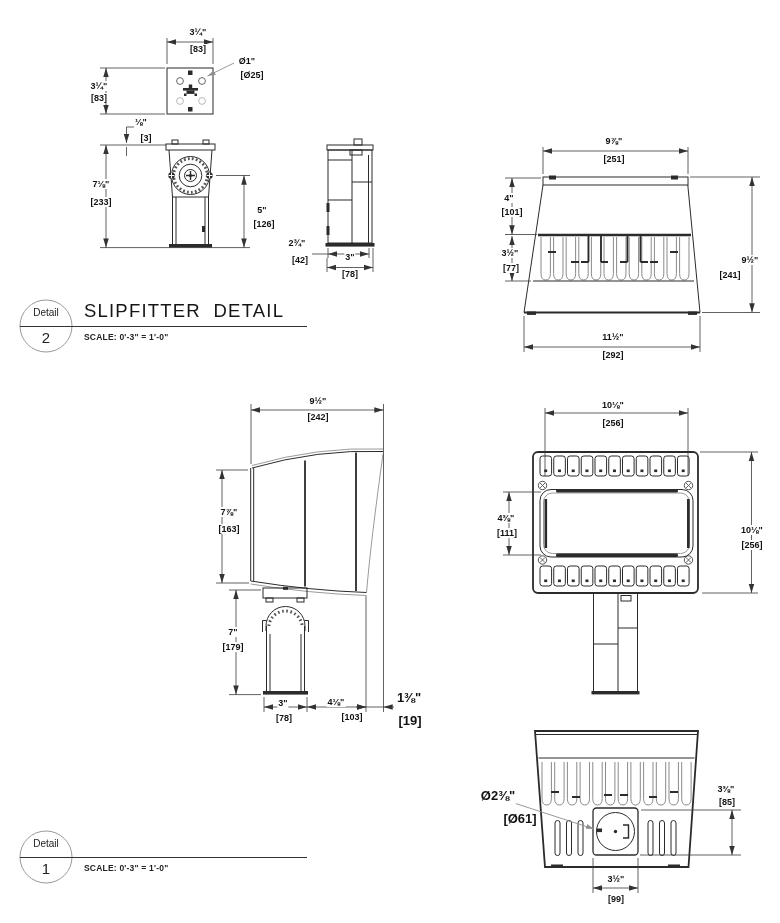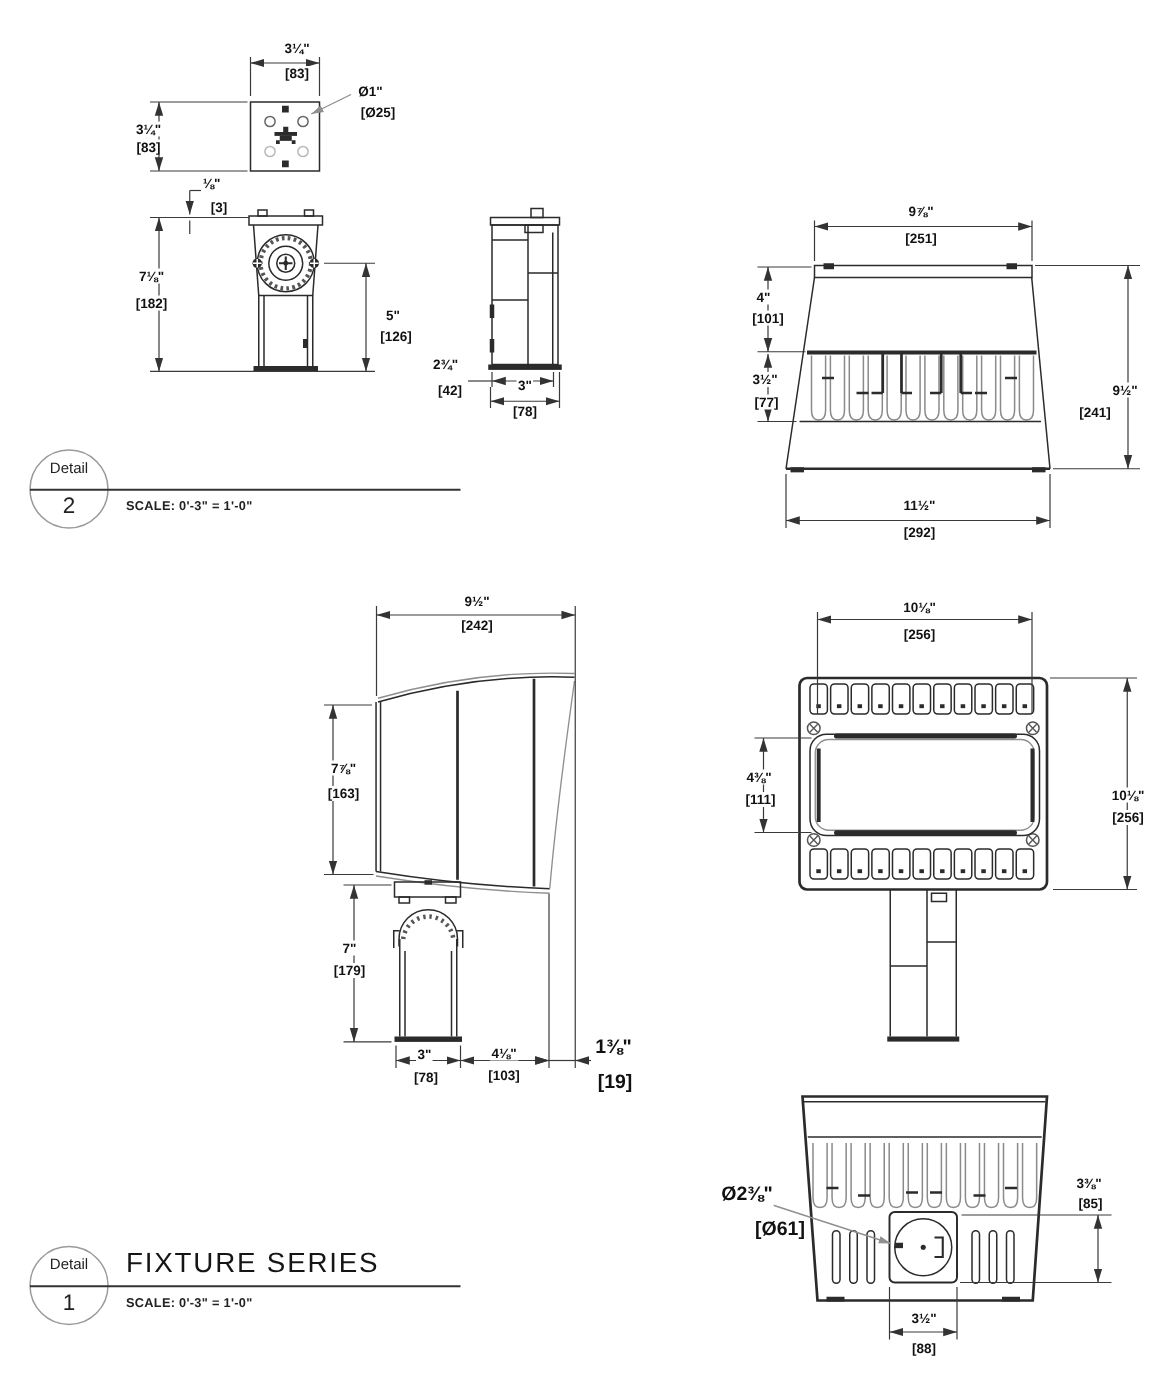--- a/index.html
+++ b/index.html
@@ -278,21 +278,21 @@
 
 <div class="dl" style="left:198px;top:27px">3¼"</div>
 <div class="dl" style="left:198px;top:44px">[83]</div>
 <div class="dl" style="left:99px;top:81px">3¼"</div>
 <div class="dl" style="left:99px;top:93px">[83]</div>
 <div class="dl" style="left:247px;top:56px">Ø1"</div>
 <div class="dl" style="left:252px;top:70px">[Ø25]</div>
 <div class="dl" style="left:141px;top:117px">⅛"</div>
 <div class="dl" style="left:146px;top:133px">[3]</div>
 <div class="dl" style="left:101px;top:179px">7⅛"</div>
-<div class="dl" style="left:101px;top:197px">[182]</div>
+<div class="dl" style="left:101px;top:197px">[233]</div>
 <div class="dl" style="left:262px;top:205px">5"</div>
 <div class="dl" style="left:264px;top:219px">[126]</div>
 <div class="dl" style="left:297px;top:238px">2¾"</div>
 <div class="dl" style="left:300px;top:255px">[42]</div>
 <div class="dl" style="left:350px;top:252px">3"</div>
 <div class="dl" style="left:350px;top:269px">[78]</div>
 <div class="dl" style="left:614px;top:136px">9⅞"</div>
 <div class="dl" style="left:614px;top:154px">[251]</div>
 <div class="dl" style="left:509px;top:193px">4"</div>
 <div class="dl" style="left:512px;top:207px">[101]</div>
@@ -304,38 +304,38 @@
 <div class="dl" style="left:613px;top:350px">[292]</div>
 <div class="dl" style="left:318px;top:396px">9½"</div>
 <div class="dl" style="left:318px;top:412px">[242]</div>
 <div class="dl" style="left:229px;top:507px">7⅞"</div>
 <div class="dl" style="left:229px;top:524px">[163]</div>
 <div class="dl" style="left:233px;top:627px">7"</div>
 <div class="dl" style="left:233px;top:642px">[179]</div>
 <div class="dl" style="left:283px;top:698px">3"</div>
 <div class="dl" style="left:284px;top:713px">[78]</div>
 <div class="dl" style="left:336px;top:697px">4⅛"</div>
-<div class="dl" style="left:336px;top:712px">[103]</div>
+<div class="dl" style="left:352px;top:712px">[103]</div>
 <div class="dl lg" style="left:409px;top:691px">1⅜"</div>
 <div class="dl lg" style="left:410px;top:714px">[19]</div>
 <div class="dl" style="left:613px;top:400px">10⅛"</div>
 <div class="dl" style="left:613px;top:418px">[256]</div>
 <div class="dl" style="left:506px;top:513px">4⅜"</div>
 <div class="dl" style="left:507px;top:528px">[111]</div>
 <div class="dl" style="left:752px;top:525px">10⅛"</div>
 <div class="dl" style="left:752px;top:540px">[256]</div>
 <div class="dl lg" style="left:498px;top:789px">Ø2⅜"</div>
 <div class="dl lg" style="left:520px;top:812px">[Ø61]</div>
 <div class="dl" style="left:726px;top:784px">3⅜"</div>
 <div class="dl" style="left:727px;top:797px">[85]</div>
 <div class="dl" style="left:616px;top:874px">3½"</div>
-<div class="dl" style="left:616px;top:894px">[88]</div>
+<div class="dl" style="left:616px;top:894px">[99]</div>
 
 <div class="badge-label" style="left:46px;top:307px">Detail</div>
 <div class="badge-num" style="left:46px;top:329px">2</div>
+<div class="dtitle" style="left:84px;top:300px">SLIPFITTER  DETAIL</div>
 <div class="dscale" style="left:84px;top:332px">SCALE: 0'-3" = 1'-0"</div>
 
 <div class="badge-label" style="left:46px;top:838px">Detail</div>
 <div class="badge-num" style="left:46px;top:860px">1</div>
-<div class="dtitle" style="left:84px;top:831px">FIXTURE SERIES</div>
 <div class="dscale" style="left:84px;top:863px">SCALE: 0'-3" = 1'-0"</div>
 
 </div>
 
 </body></html>

